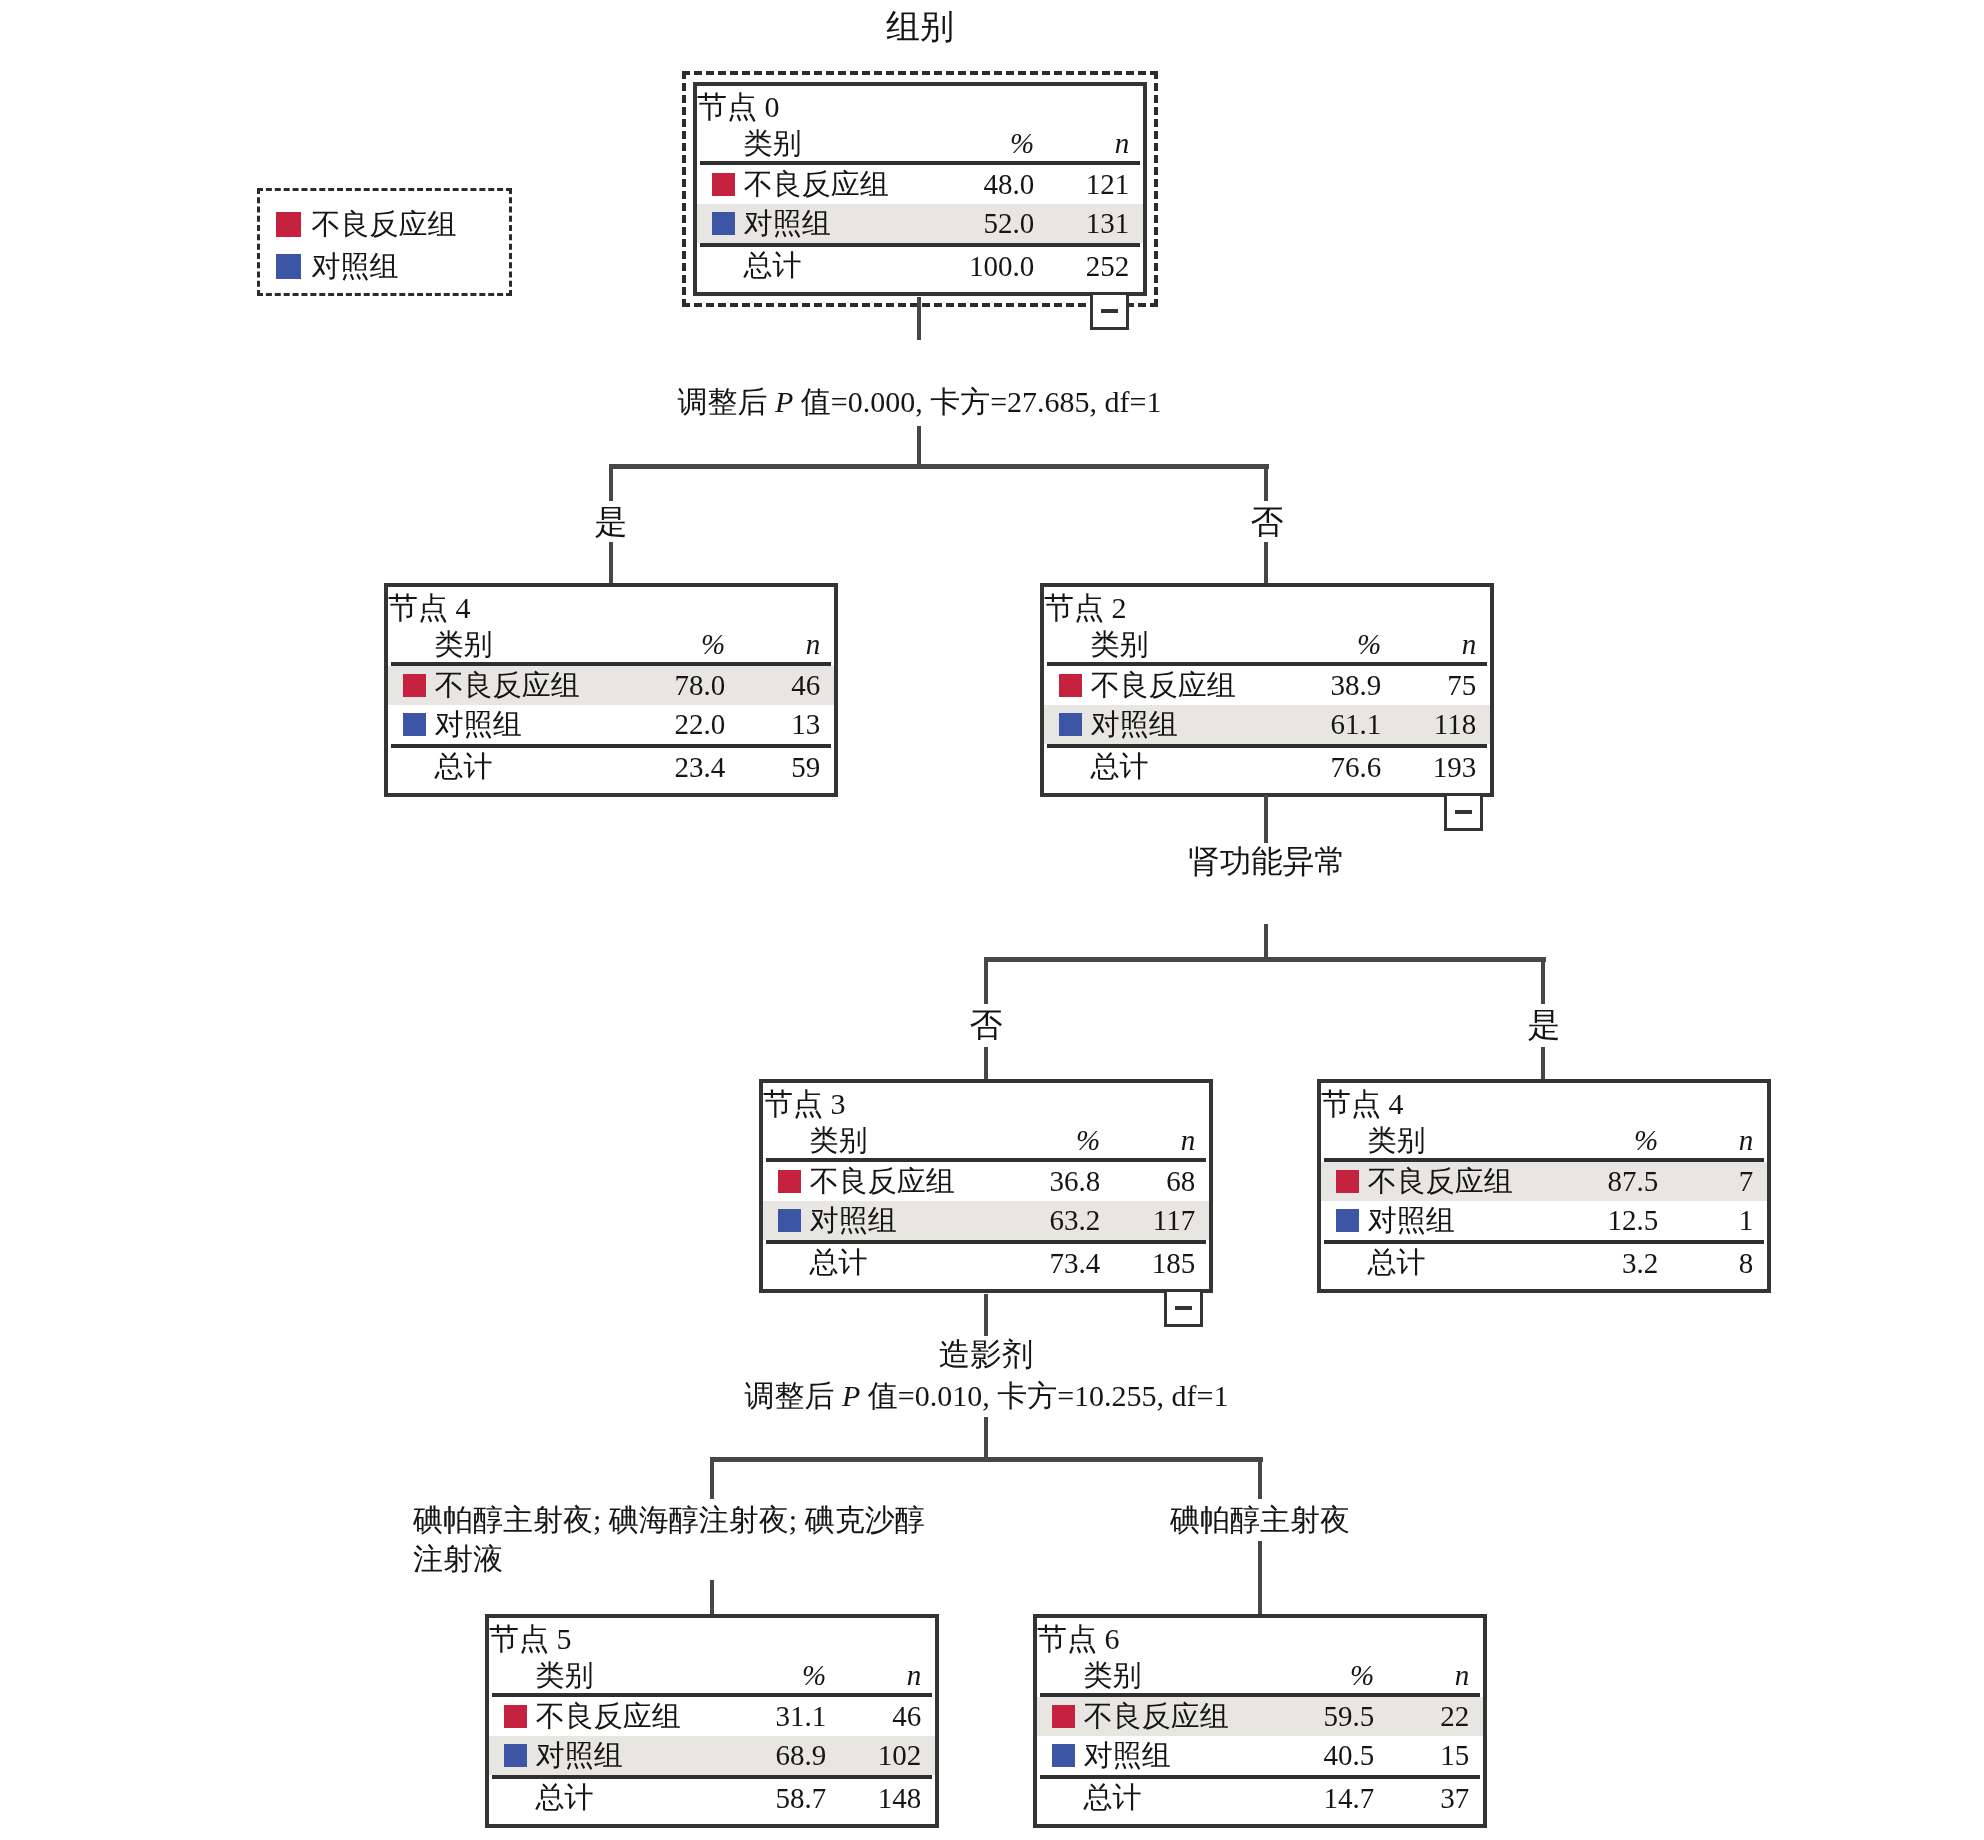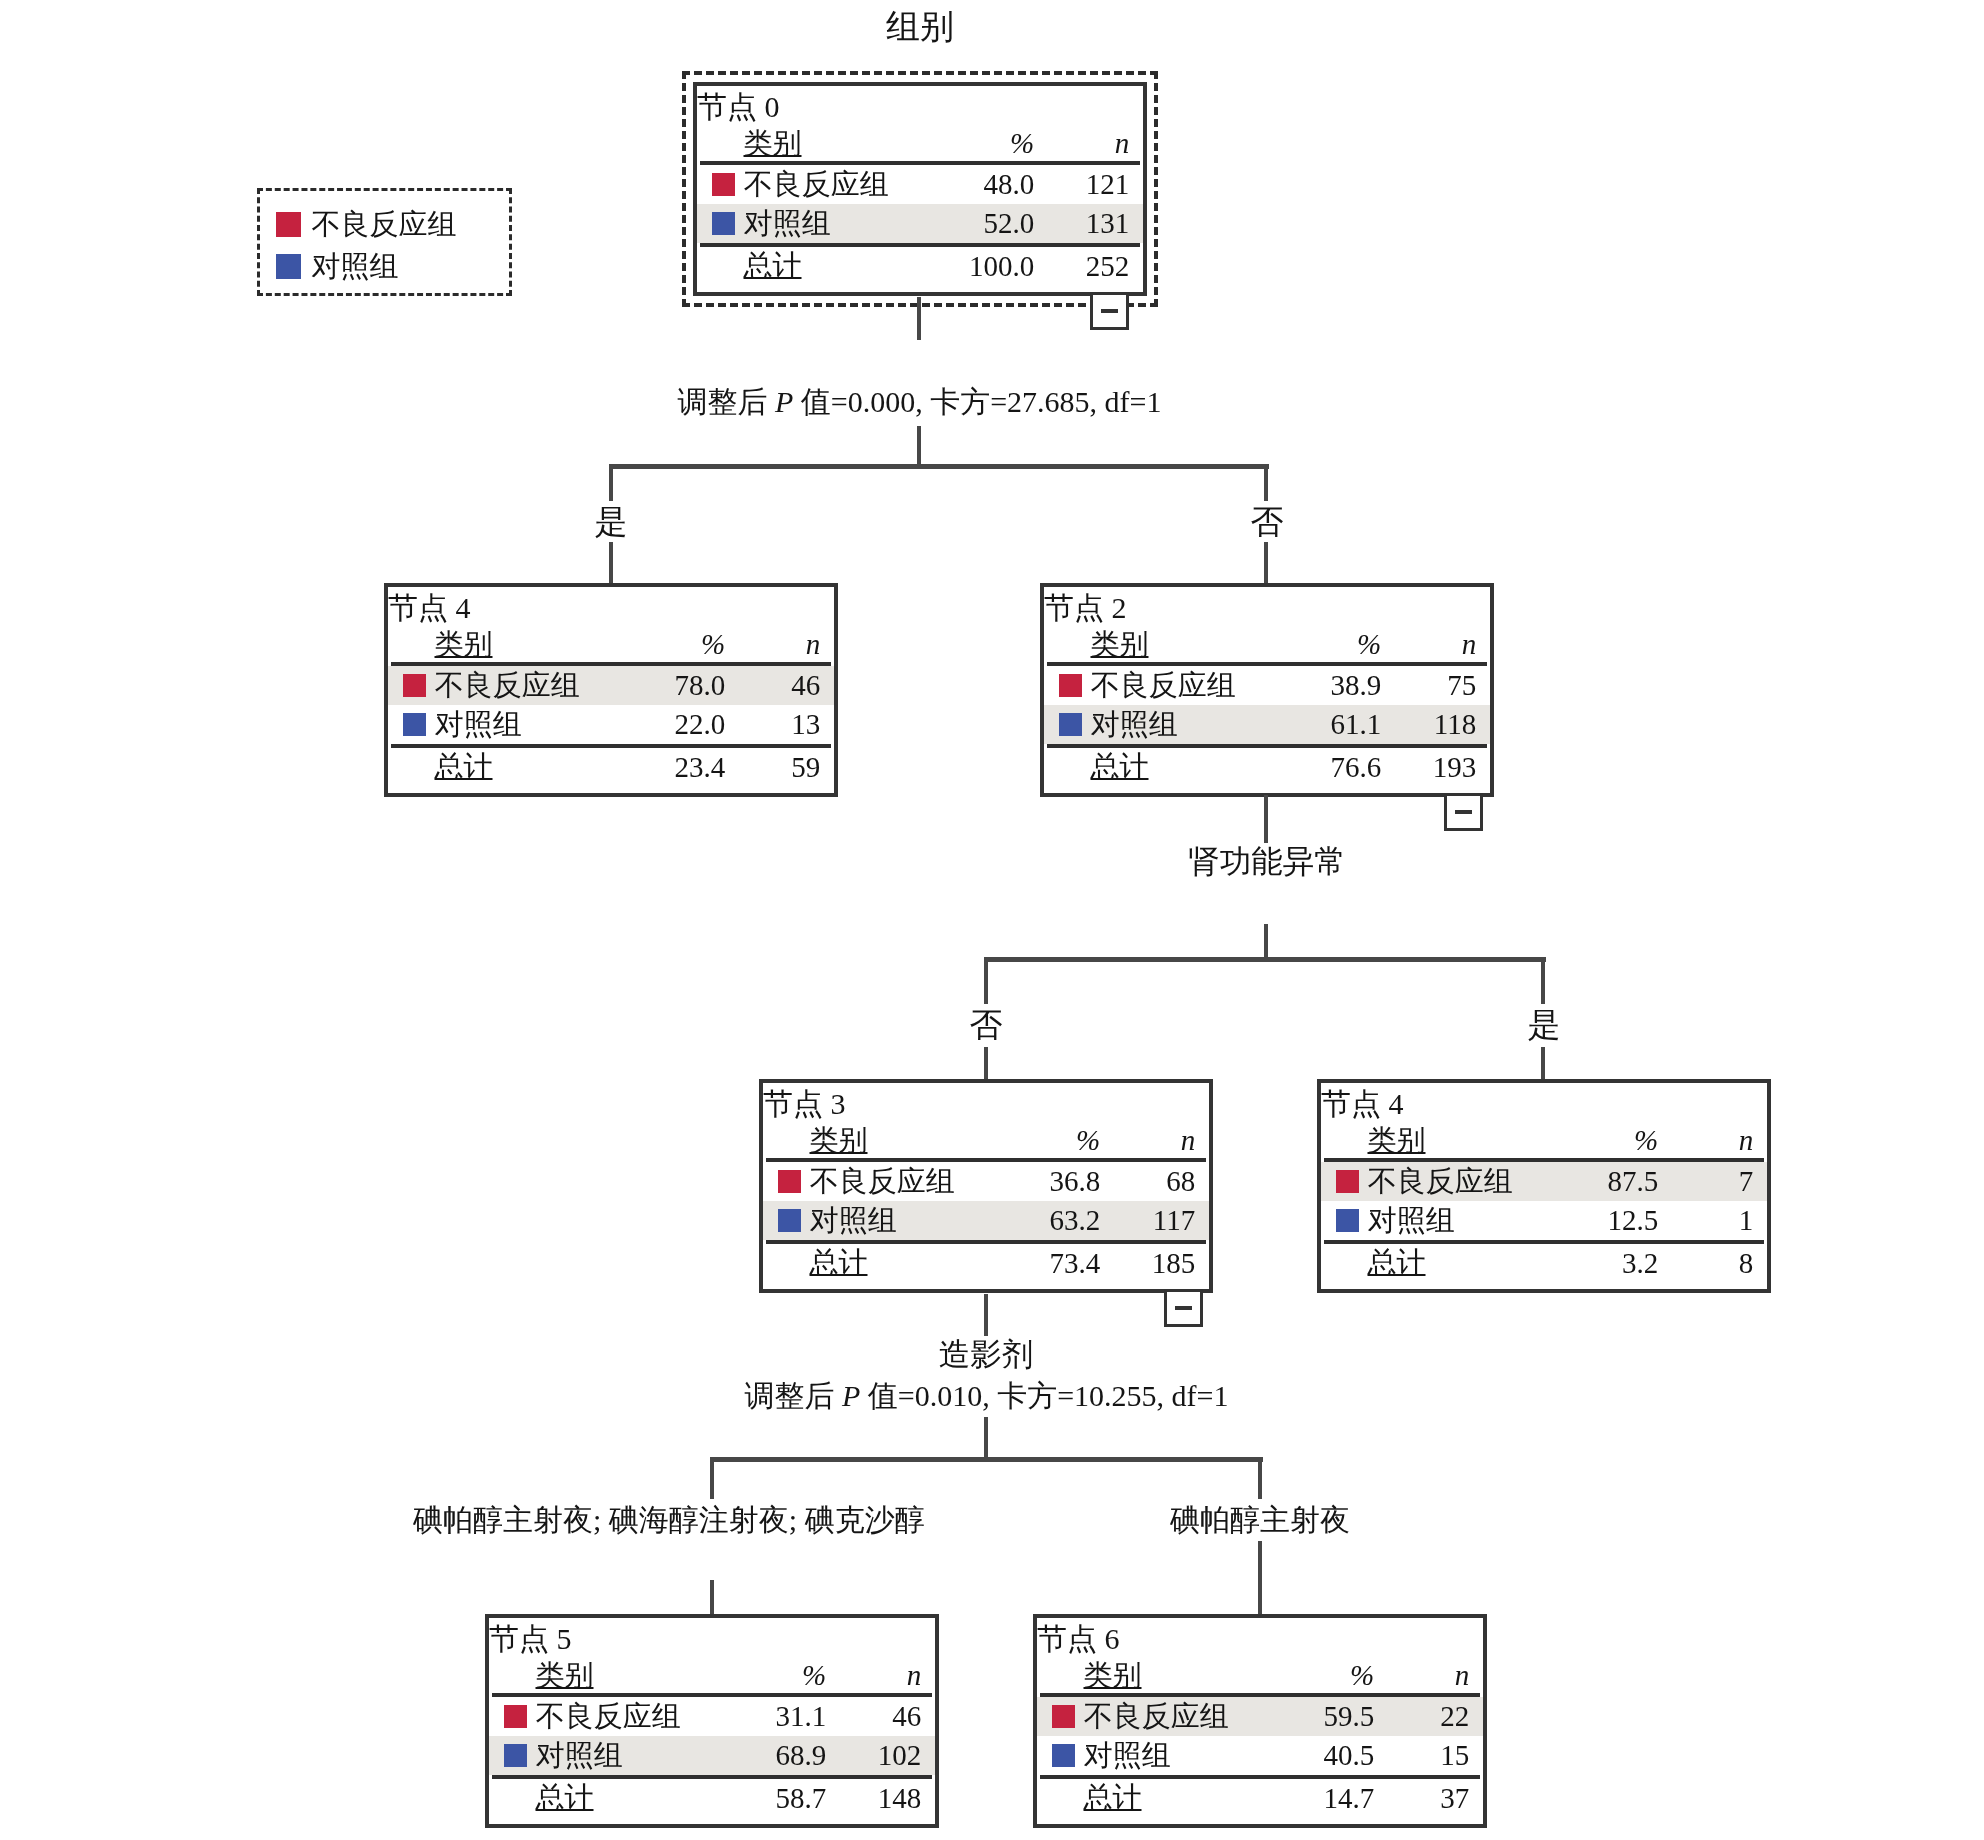--- a/index.html
+++ b/index.html
@@ -18,21 +18,21 @@
     position:absolute;width:454px;height:214px;background:#fff;
     border:4.4px solid #343434;box-sizing:border-box;font-size:29px;
     padding-top:1.3px;
   }
   .node.selected{outline:4.4px dashed #2b2b2b;outline-offset:7px;}
   .node-title{height:39px;line-height:40px;font-size:30px;}
   .trow{display:flex;align-items:center;height:39px;padding:0 8.8px 0 15px;box-sizing:border-box;}
   .thead{height:35px;}
   .thead .ital{font-style:italic;}
   .trow .cat{flex:1;display:flex;align-items:center;gap:8.8px;min-width:0;white-space:nowrap;}
-  .trow .indent{padding-left:31.5px;text-decoration:underline;}
+  .trow .indent{padding-left:31.5px;}
   .trow .pct{width:110px;text-align:right;white-space:nowrap;}
   .trow .nn{width:95px;text-align:right;padding-right:5px;white-space:nowrap;}
   .rule{height:3.8px;background:#2f2f2f;margin:0 3.2px;}
   .sq{display:inline-block;width:23px;height:23px;}
   
   .vline{position:absolute;width:4.4px;background:#474747;}
   .hline{position:absolute;height:5px;background:#3a3a3a;}
   .branch-label{position:absolute;text-align:center;font-size:33px;}
   .branch-label-block{position:absolute;text-align:left;font-size:30px;line-height:39px;}
   .split-var{position:absolute;text-align:center;font-size:31.5px;}
@@ -255,20 +255,21 @@
 
   <div class="vline" style="left: 984px; top: 1294px; height: 42px; background-color: rgb(71, 71, 71);"></div>
   <div class="split-var" style="left:797px;top:1334px;width:378px">造影剂</div>
   <div class="split-stats" style="left:703px;top:1376px;width:567px"><span>调整后 </span><i>P</i><span> 值=0.010, 卡方=10.255, df=1</span></div>
   <div class="vline" style="left: 984px; top: 1417px; height: 40px; background-color: rgb(71, 71, 71);"></div>
   <div class="hline" style="left: 710px; top: 1457px; width: 553px; background-color: rgb(71, 71, 71);"></div>
   <div class="vline" style="left: 710px; top: 1457px; height: 42px; background-color: rgb(71, 71, 71);"></div>
   <div class="vline" style="left: 1258px; top: 1457px; height: 42px; background-color: rgb(71, 71, 71);"></div>
   <div class="branch-label-block" style="left:413px;top:1500px;width:630px">
     <div>碘帕醇主射夜; 碘海醇注射夜; 碘克沙醇</div>
+    <div>注射液</div>
   </div>
   <div class="branch-label" style="left:1071px;top:1500px;width:378px;font-size:30px">碘帕醇主射夜</div>
   <div class="vline" style="left: 710px; top: 1580px; height: 34px; background-color: rgb(71, 71, 71);"></div>
   <div class="vline" style="left: 1258px; top: 1541px; height: 73px; background-color: rgb(71, 71, 71);"></div>
 
   <div class="node" style="left:485px;top:1614px">
     <div class="node-title">节点 5</div>
     <div class="trow thead">
       <span class="c cat indent">类别</span>
       <span class="c pct ital">%</span>

